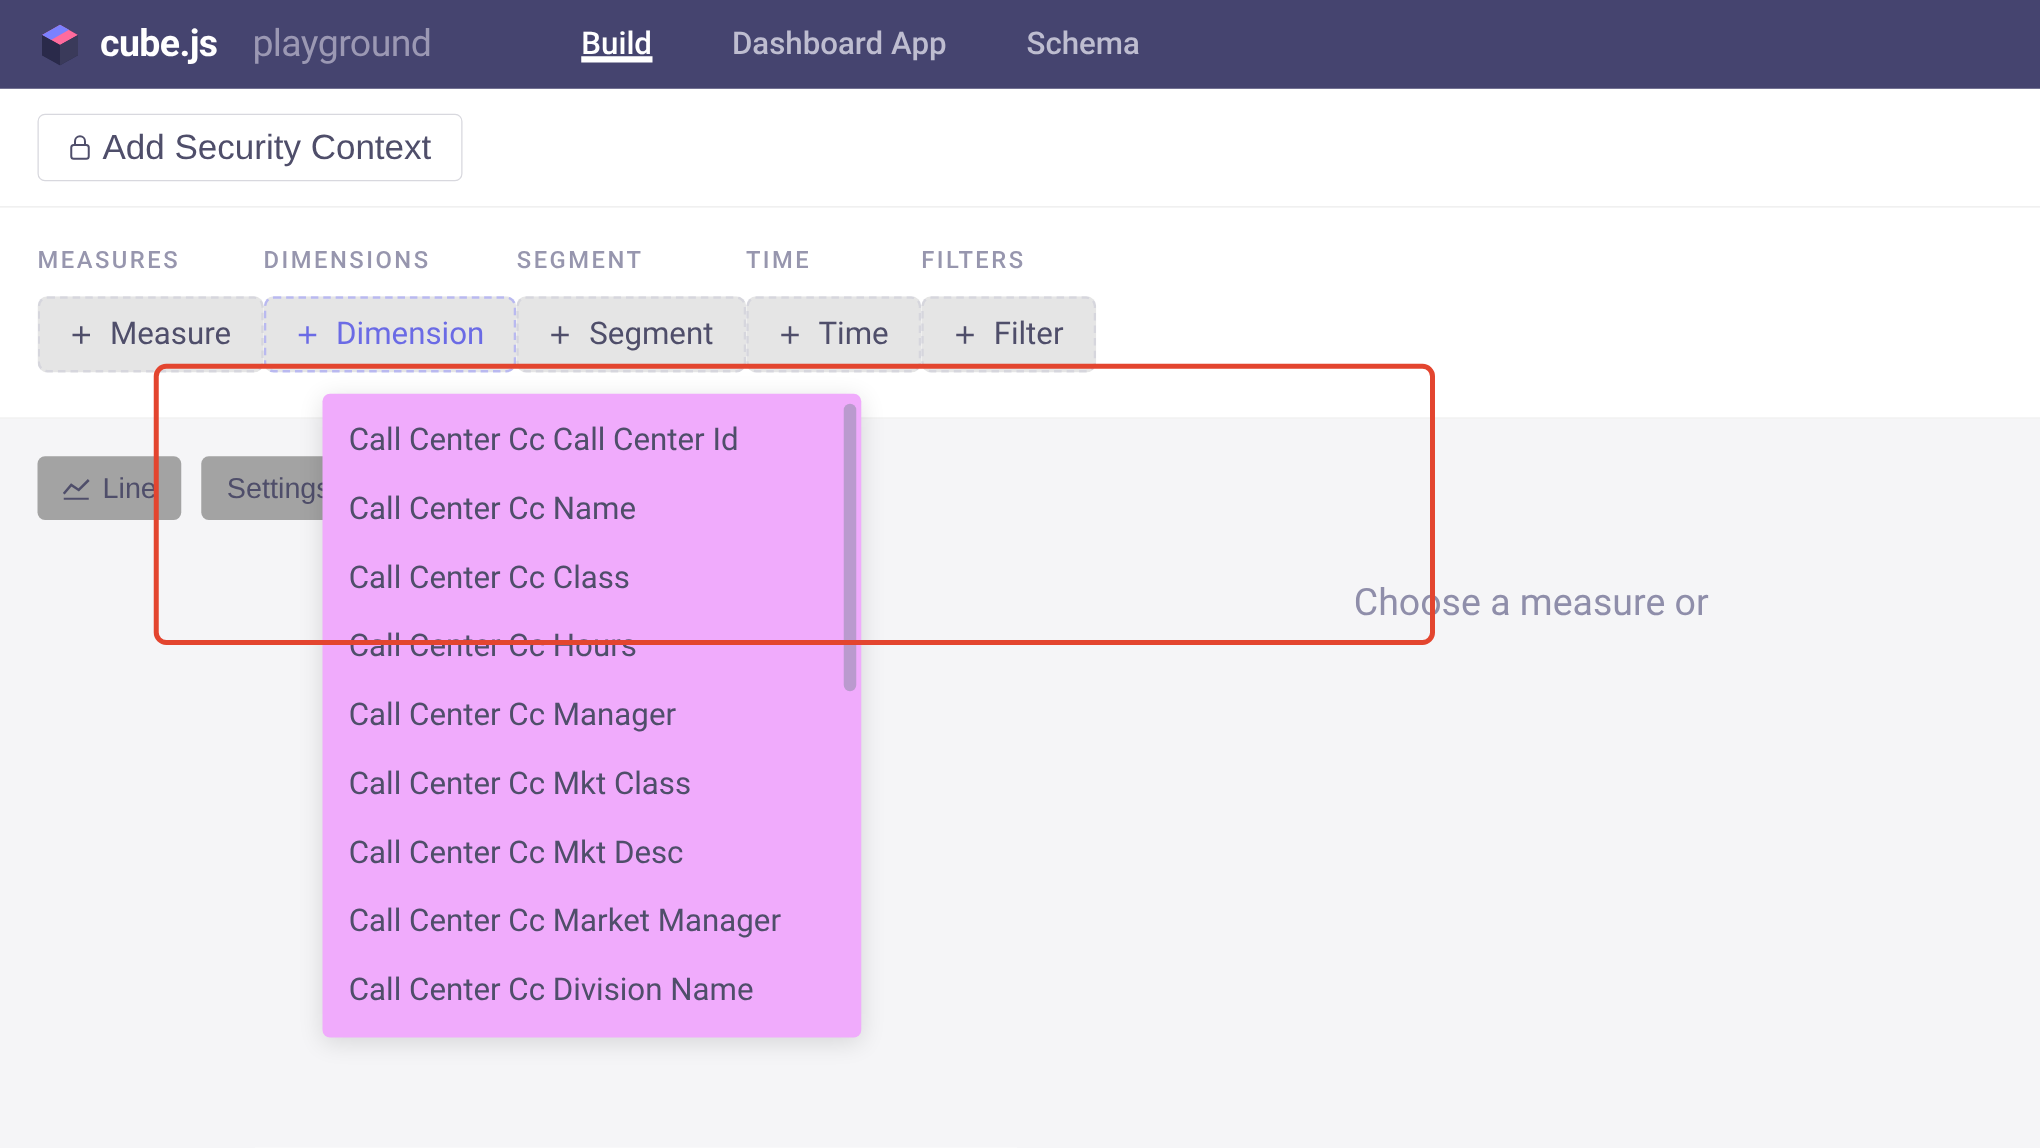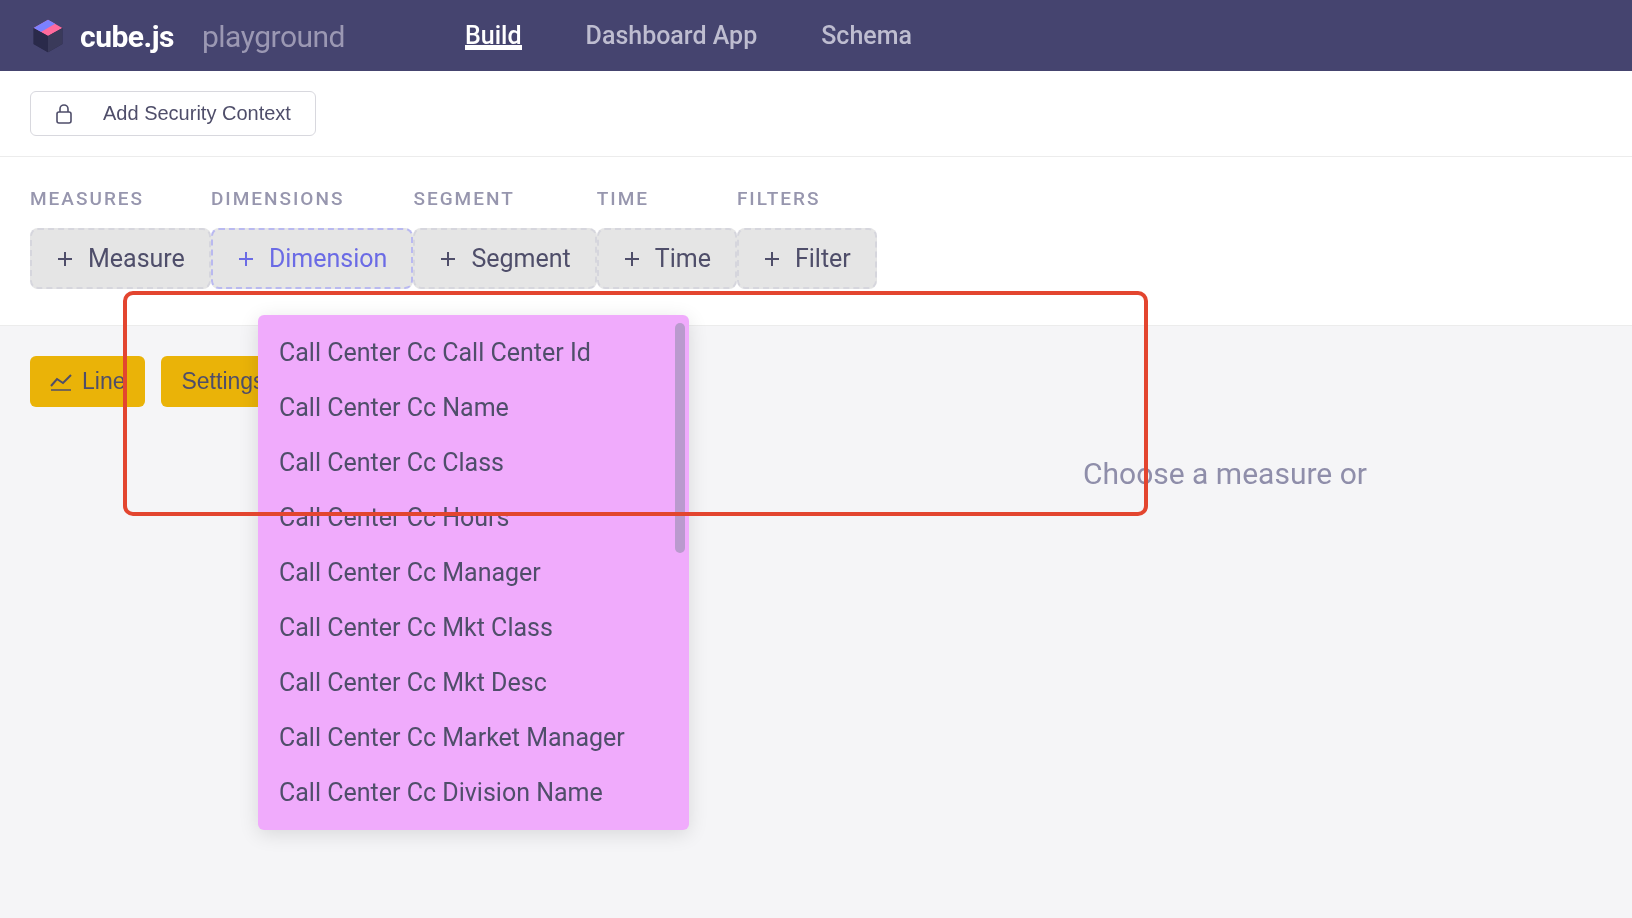--- a/index.html
+++ b/index.html
@@ -17,21 +17,21 @@
     }
     .header {
       background: #45446f;
       height: 71px;
       display: flex;
       align-items: center;
       padding: 0 30px;
     }
     .logo-wrap {
       display: flex;
-      align-items: flex-end;
+      align-items: center;
       gap: 14px;
     }
     .logo-icon {
       width: 36px;
       height: 36px;
     }
     .logo-text {
       color: #fff;
       font-size: 30px;
       font-weight: 700;
@@ -72,26 +72,26 @@
       height: 5px;
       background: #fff;
     }
     .toolbar-row {
       padding: 20px 30px;
       border-bottom: 1px solid #ececec;
     }
     .security-btn {
       display: inline-flex;
       align-items: center;
-      gap: 30px;
+      gap: 9px;
       border: 1px solid #d8d8de;
       border-radius: 6px;
       padding: 10px 24px;
       background: #fff;
-      font-size: 20px;
+      font-size: 28px;
       color: #4f4e6a;
       cursor: pointer;
     }
     .lock-icon {
       width: 18px;
       height: 20px;
     }
     .builder-row {
       display: flex;
       padding: 30px 30px 0 30px;
@@ -144,21 +144,21 @@
       position: relative;
     }
     .chart-controls {
       display: flex;
       gap: 16px;
     }
     .ctrl-btn {
       display: inline-flex;
       align-items: center;
       gap: 10px;
-      background: #eab308;
+      background: #a3a3a3;
       border: none;
       border-radius: 6px;
       padding: 12px 20px;
       font-size: 23px;
       color: #4f4e6a;
       cursor: pointer;
     }
     .line-icon {
       width: 22px;
       height: 18px;

